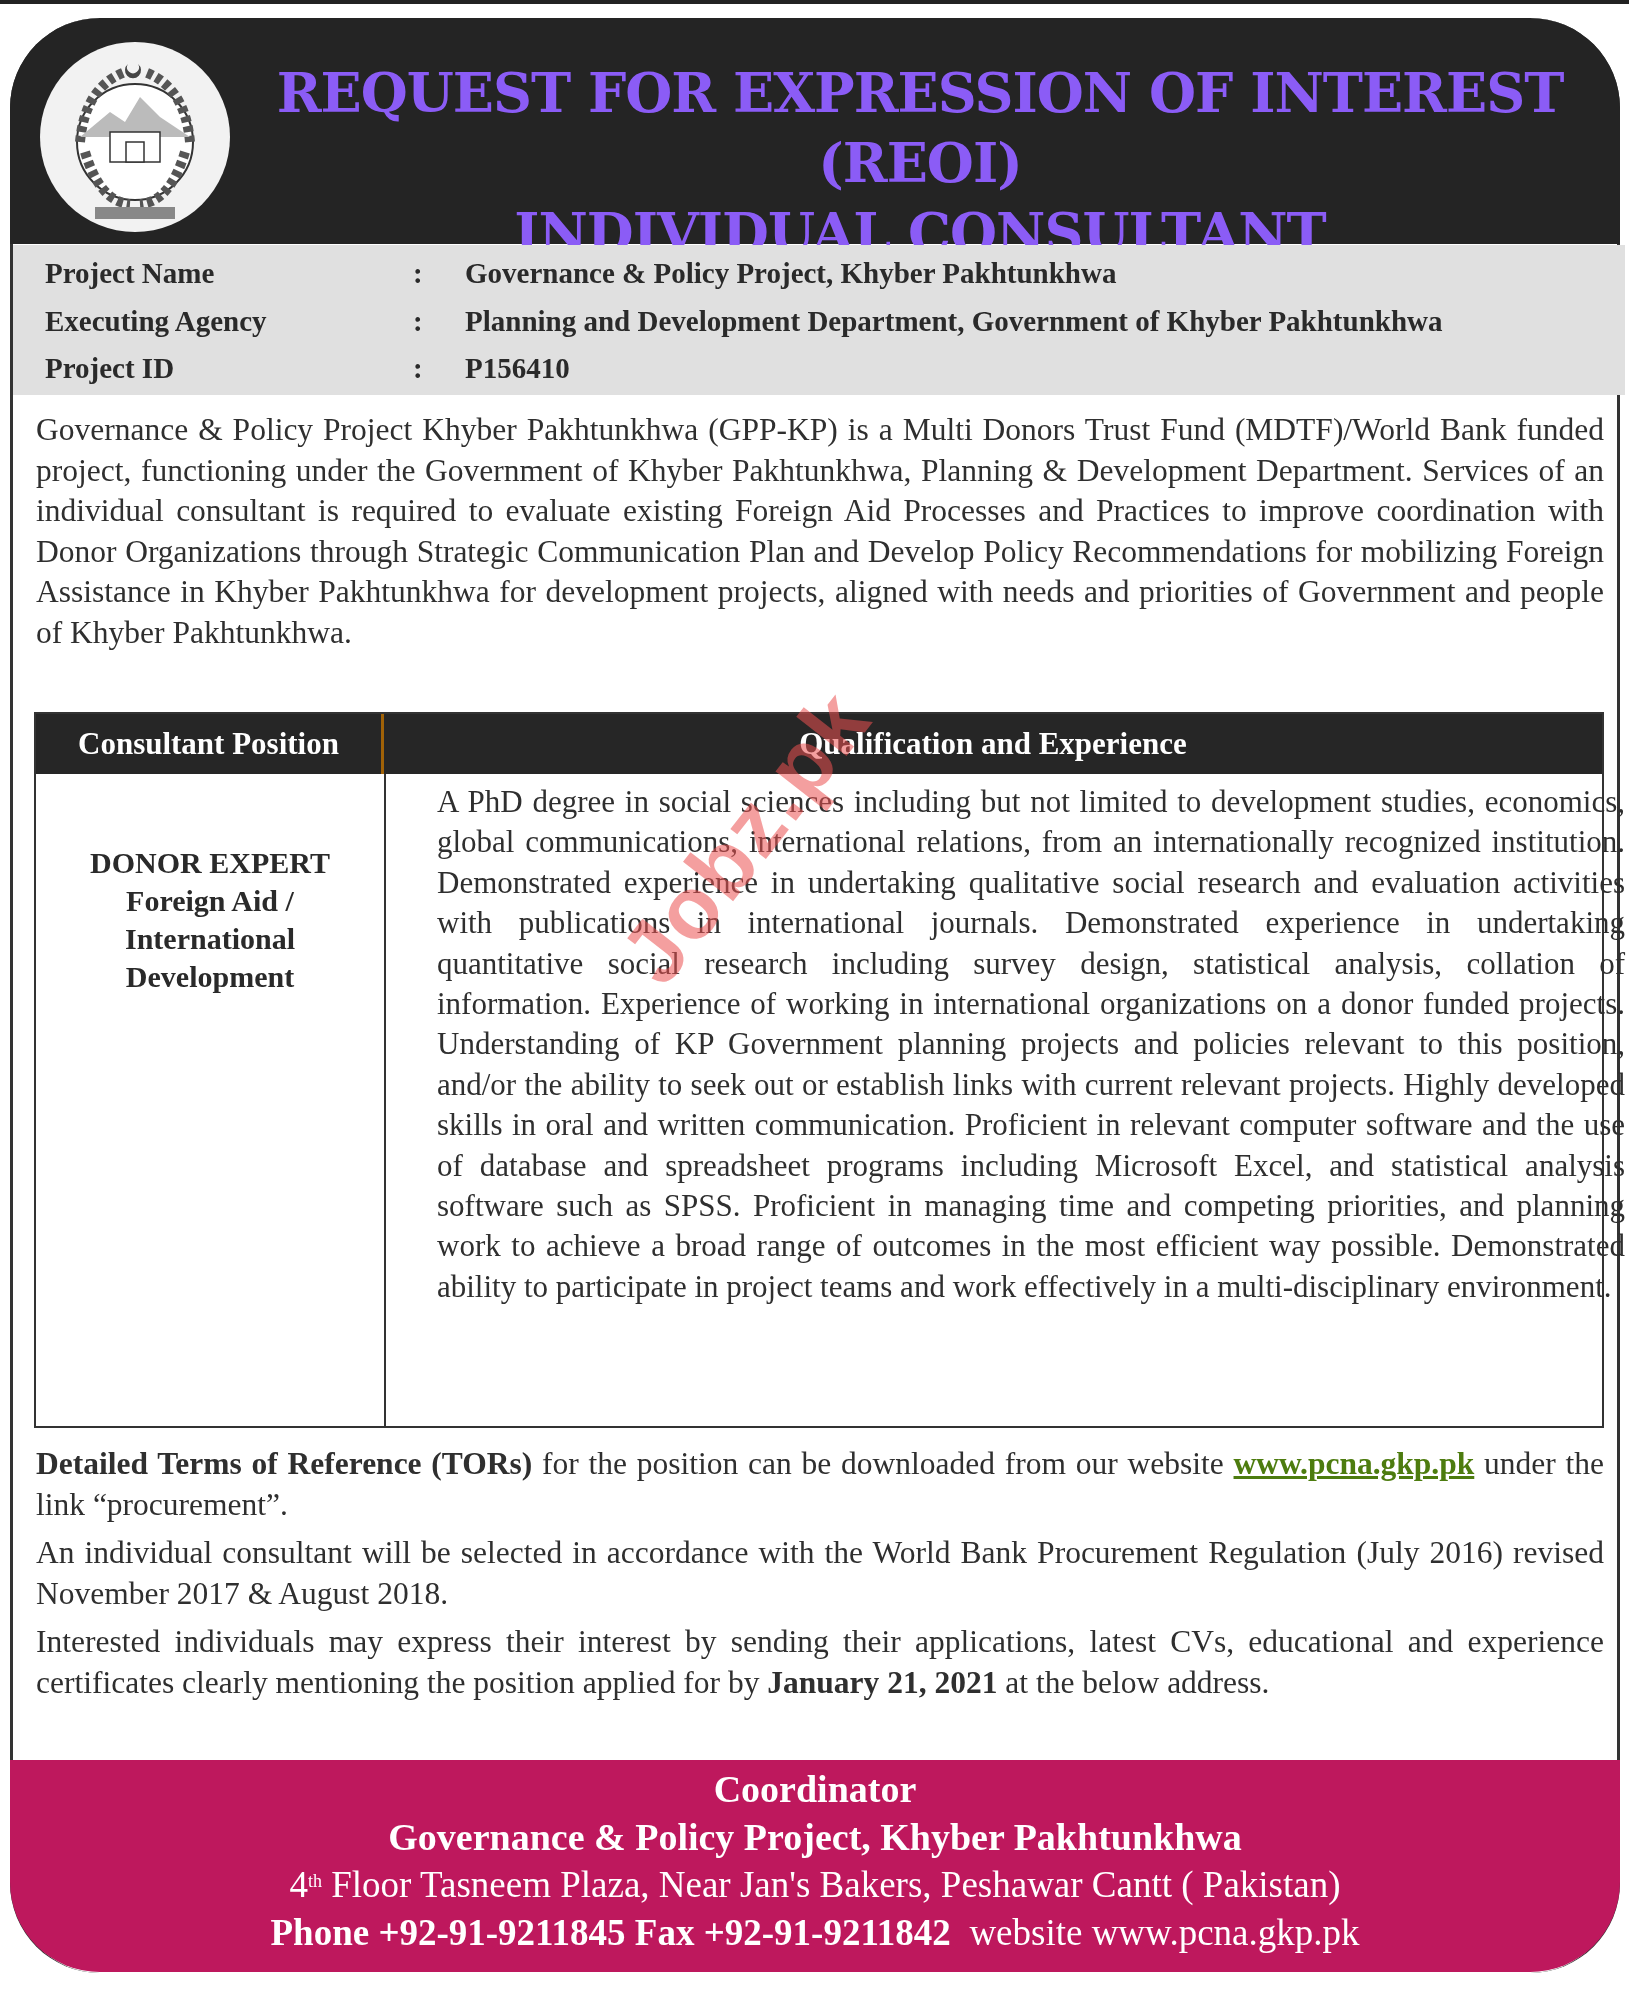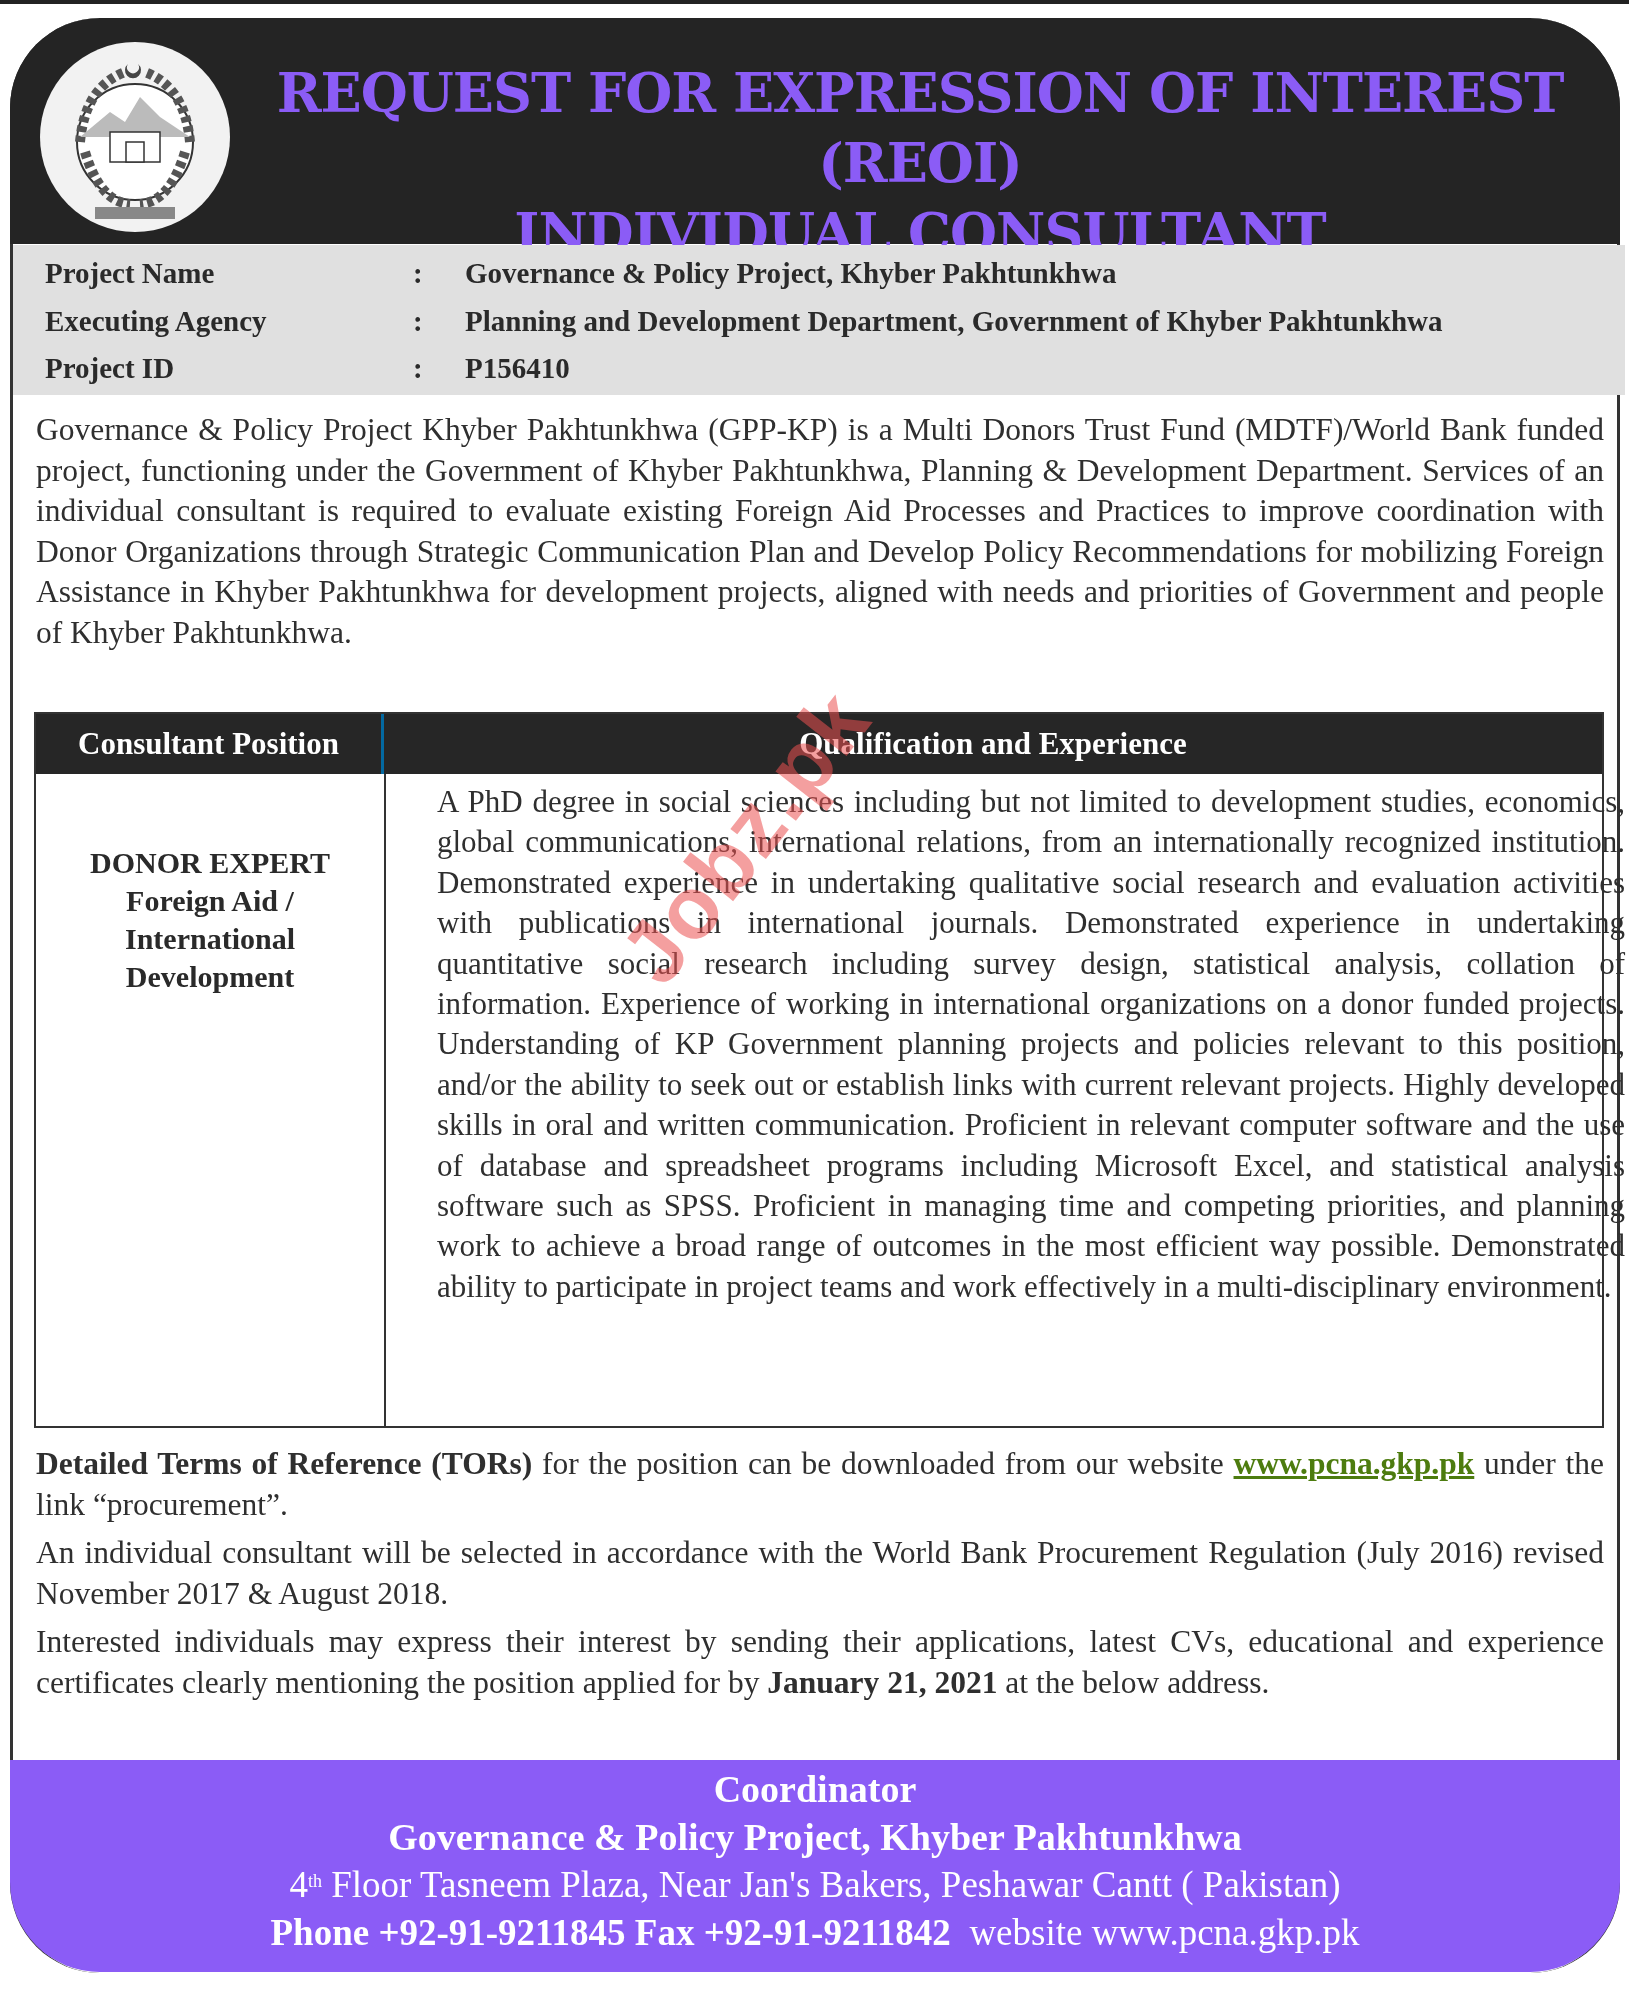--- a/index.html
+++ b/index.html
@@ -14,33 +14,33 @@
   .info { position:absolute; left:13px; top:245px; width:1604px; height:150px; background:#e0e0e0;padding-left:8px; }
   .info-row { position:absolute; left:32px; height:44px; font-family:"Liberation Serif", serif; font-weight:bold; font-size:29px; color:#2a2a2a; white-space:nowrap; }
   .info-row .lbl { position:absolute; left:0; width:320px; }
   .info-row .colon { position:absolute; left:368px; }
   .info-row .val { position:absolute; left:420px; }
 
   .intro { position:absolute; left:36px; top:410px; width:1568px; font-family:"Liberation Serif", serif; font-size:31.5px; line-height:40.5px; text-align:justify; text-align-last:left; color:#2f2f2f; }
 
   .tbl { position:absolute; left:34px; top:712px; width:1570px; height:716px; border:2px solid #333; box-sizing:border-box; }
   .tbl-head { position:absolute; left:0; top:0; width:100%; height:60px; background:#262626; }
-  .th-left { position:absolute; left:0; top:0; width:348px; height:60px; color:#fff; font-family:"Liberation Serif", serif; font-weight:bold; font-size:31px; line-height:60px; text-align:center; border-right:3px solid #0369a1; box-sizing:border-box; }
+  .th-left { position:absolute; left:0; top:0; width:348px; height:60px; color:#fff; font-family:"Liberation Serif", serif; font-weight:bold; font-size:31px; line-height:60px; text-align:center; border-right:3px solid #a16207; box-sizing:border-box; }
   .th-right { position:absolute; left:348px; top:0; right:0; height:60px; color:#fff; font-family:"Liberation Serif", serif; font-weight:bold; font-size:31px; line-height:60px; text-align:center; }
   .col-divider { position:absolute; left:348px; top:60px; width:2px; bottom:0; background:#333; }
   .position { position:absolute; left:0; top:130px; width:348px; text-align:center; font-family:"Liberation Serif", serif; font-weight:bold; font-size:30px; line-height:38px; color:#2a2a2a; }
   .qual { position:absolute; left:365px; top:68px; width:1188px; font-family:"Liberation Serif", serif; font-size:31px; line-height:40.4px; text-align:justify; text-align-last:left; color:#2f2f2f;margin-left:36px; }
 
   .watermark { position:absolute; left:600px; top:940px; font-family:"Liberation Sans", sans-serif; font-weight:bold; font-size:88px; color:rgba(235,80,80,0.55); transform:rotate(-52deg); transform-origin:left top; white-space:nowrap; letter-spacing:2px; }
 
   .bottom { position:absolute; left:36px; width:1568px; font-family:"Liberation Serif", serif; font-size:31.5px; line-height:40.5px; text-align:justify; text-align-last:left; color:#2f2f2f; }
   .bottom b { font-weight:bold; }
   .bottom a { color:#4d7c0f; font-weight:bold; text-decoration:underline; }
 
-  .footer { position:absolute; left:10px; top:1760px; width:1610px; height:212px; background:#8b5cf6; border-radius:0 0 90px 90px; color:#fff; text-align:center; font-family:"Liberation Serif", serif; }
+  .footer { position:absolute; left:10px; top:1760px; width:1610px; height:212px; background:#be185d; border-radius:0 0 90px 90px; color:#fff; text-align:center; font-family:"Liberation Serif", serif; }
   .f1 { position:absolute; left:0; width:100%; top:6px; font-weight:bold; font-size:38px; line-height:46px; }
   .f2 { position:absolute; left:0; width:100%; top:54px; font-weight:bold; font-size:38px; line-height:46px; }
   .f3 { position:absolute; left:0; width:100%; top:102px; font-size:37px; line-height:46px; }
   .f3 sup { font-size:18px; vertical-align:top; position:relative; top:-4px; }
   .f4 { position:absolute; left:0; width:100%; top:150px; font-size:37px; line-height:46px; }
   .f4 b { font-weight:bold; }
 </style>
 </head>
 <body>
 

